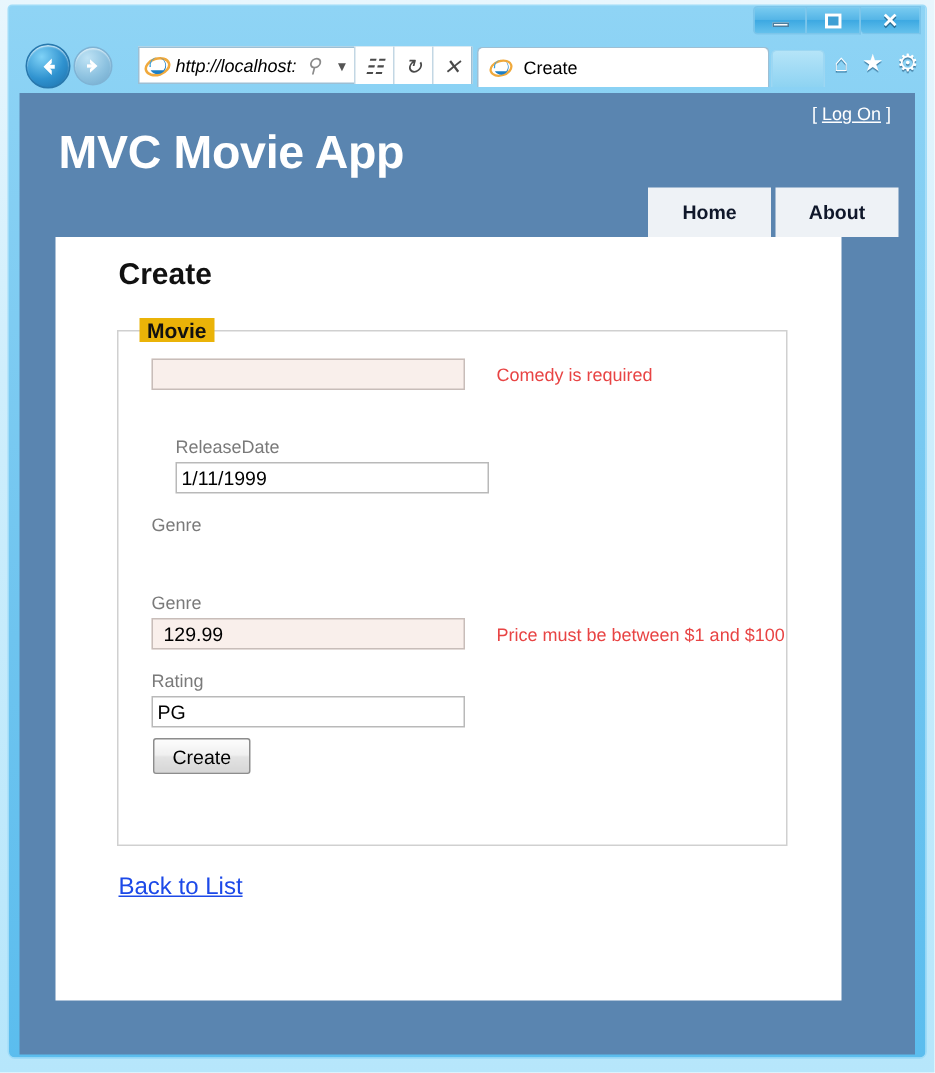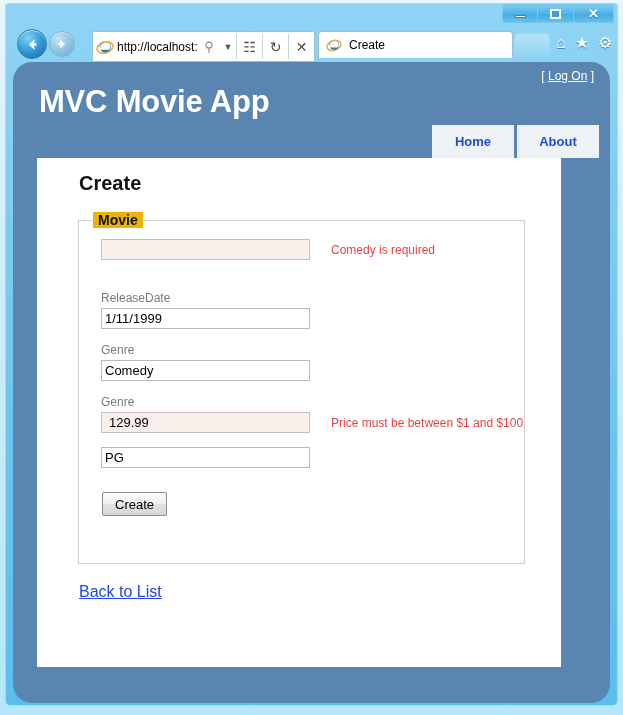--- a/index.html
+++ b/index.html
@@ -86,24 +86,24 @@
     background: radial-gradient(circle at 35% 28%, #bfe3f5 0%, #8dc2e0 55%, #6fa8cc 100%);
     border: 1px solid #7fb3d4;
     box-shadow: inset 0 1px 1px rgba(255,255,255,.6);
     display: flex; align-items: center; justify-content: center;
   }
   .arrow-glyph { display:block; }
 
   
   #address-bar {
     position: absolute; left: 87px; top: 7px;
-    width: 223px; height: 31px;
+    width: 223px; height: 25px;
     background: #ffffff;
     border: 1px solid #9dbfd4;
-    display: flex; align-items: center;
+    display: flex; align-items: center; font-style: italic;
   }
   #ie-favicon {
     width: 18px; height: 18px; margin-left: 3px; flex: 0 0 auto;
     position: relative;
   }
   #url-text {
     font-size: 12px; color: #000;
     margin-left: 3px;
     flex: 1 1 auto;
     white-space: nowrap; overflow: hidden;
@@ -147,21 +147,20 @@
   }
   .tb-icon { color: #ffffff; font-size: 16px; line-height: 1; filter: drop-shadow(0 1px 0 rgba(40,100,140,.8)); }
 
   
   #viewport {
     position: absolute;
     left: 13px; top: 62px;
     width: 597px; height: 641px;
     background: #5a85b0;
     overflow: hidden;
-    border-radius: 19px;
   }
 
   
   #app-header { position: relative; height: 93px; }
   #logon-area {
     position: absolute; right: 16px; top: 7px;
     font-size: 12px; color: #ffffff;
   }
   #logon-link { color: #ffffff; text-decoration: underline; }
   #site-title {
@@ -170,21 +169,21 @@
     letter-spacing: -0.2px;
   }
   #main-nav {
     position: absolute; right: 11px; top: 63px;
     display: flex; gap: 3px;
   }
   .nav-tab {
     width: 82px; height: 33px;
     background: #eef2f6;
     display: flex; align-items: center; justify-content: center;
-    font-size: 13px; font-weight: bold; color: #1d4ed8;
+    font-size: 13px; font-weight: bold; color: #0f172a;
   }
 
   
   #page-body {
     position: absolute;
     left: 24px; top: 96px;
     width: 524px; height: 509px;
     background: #ffffff;
   }
   #page-title {
@@ -336,37 +335,37 @@
       <div id="page-title">Create</div>
 
       <div id="movie-fieldset">
         <div id="fieldset-legend">Movie</div>
 
         <div class="form-field" style="top:18px;">
           <input class="field-input error" type="text" value="" style="">
           <span class="field-error">Comedy is required</span>
         </div>
 
-        <div class="form-field" style="top:70px;">
+        <div class="form-field" style="top:70px;margin-left:16px;">
           <span class="field-label">ReleaseDate</span>
           <input class="field-input" type="text" value="1/11/1999" style="">
         </div>
 
         <div class="form-field" style="top:122px;">
           <span class="field-label">Genre</span>
-          <input class="field-input" type="text" value="Comedy" style="">
         </div>
 
         <div class="form-field" style="top:174px;">
           <span class="field-label">Genre</span>
           <input class="field-input error" type="text" value="129.99" style="">
           <span class="field-error">Price must be between $1 and $100</span>
         </div>
 
         <div class="form-field" style="top:226px;">
+          <span class="field-label">Rating</span>
           <input class="field-input" type="text" value="PG" style="">
         </div>
 
         <button id="create-button">Create</button>
       </div>
 
       <a id="back-to-list" href="#">Back to List</a>
     </div>
   </div>
 </div>

